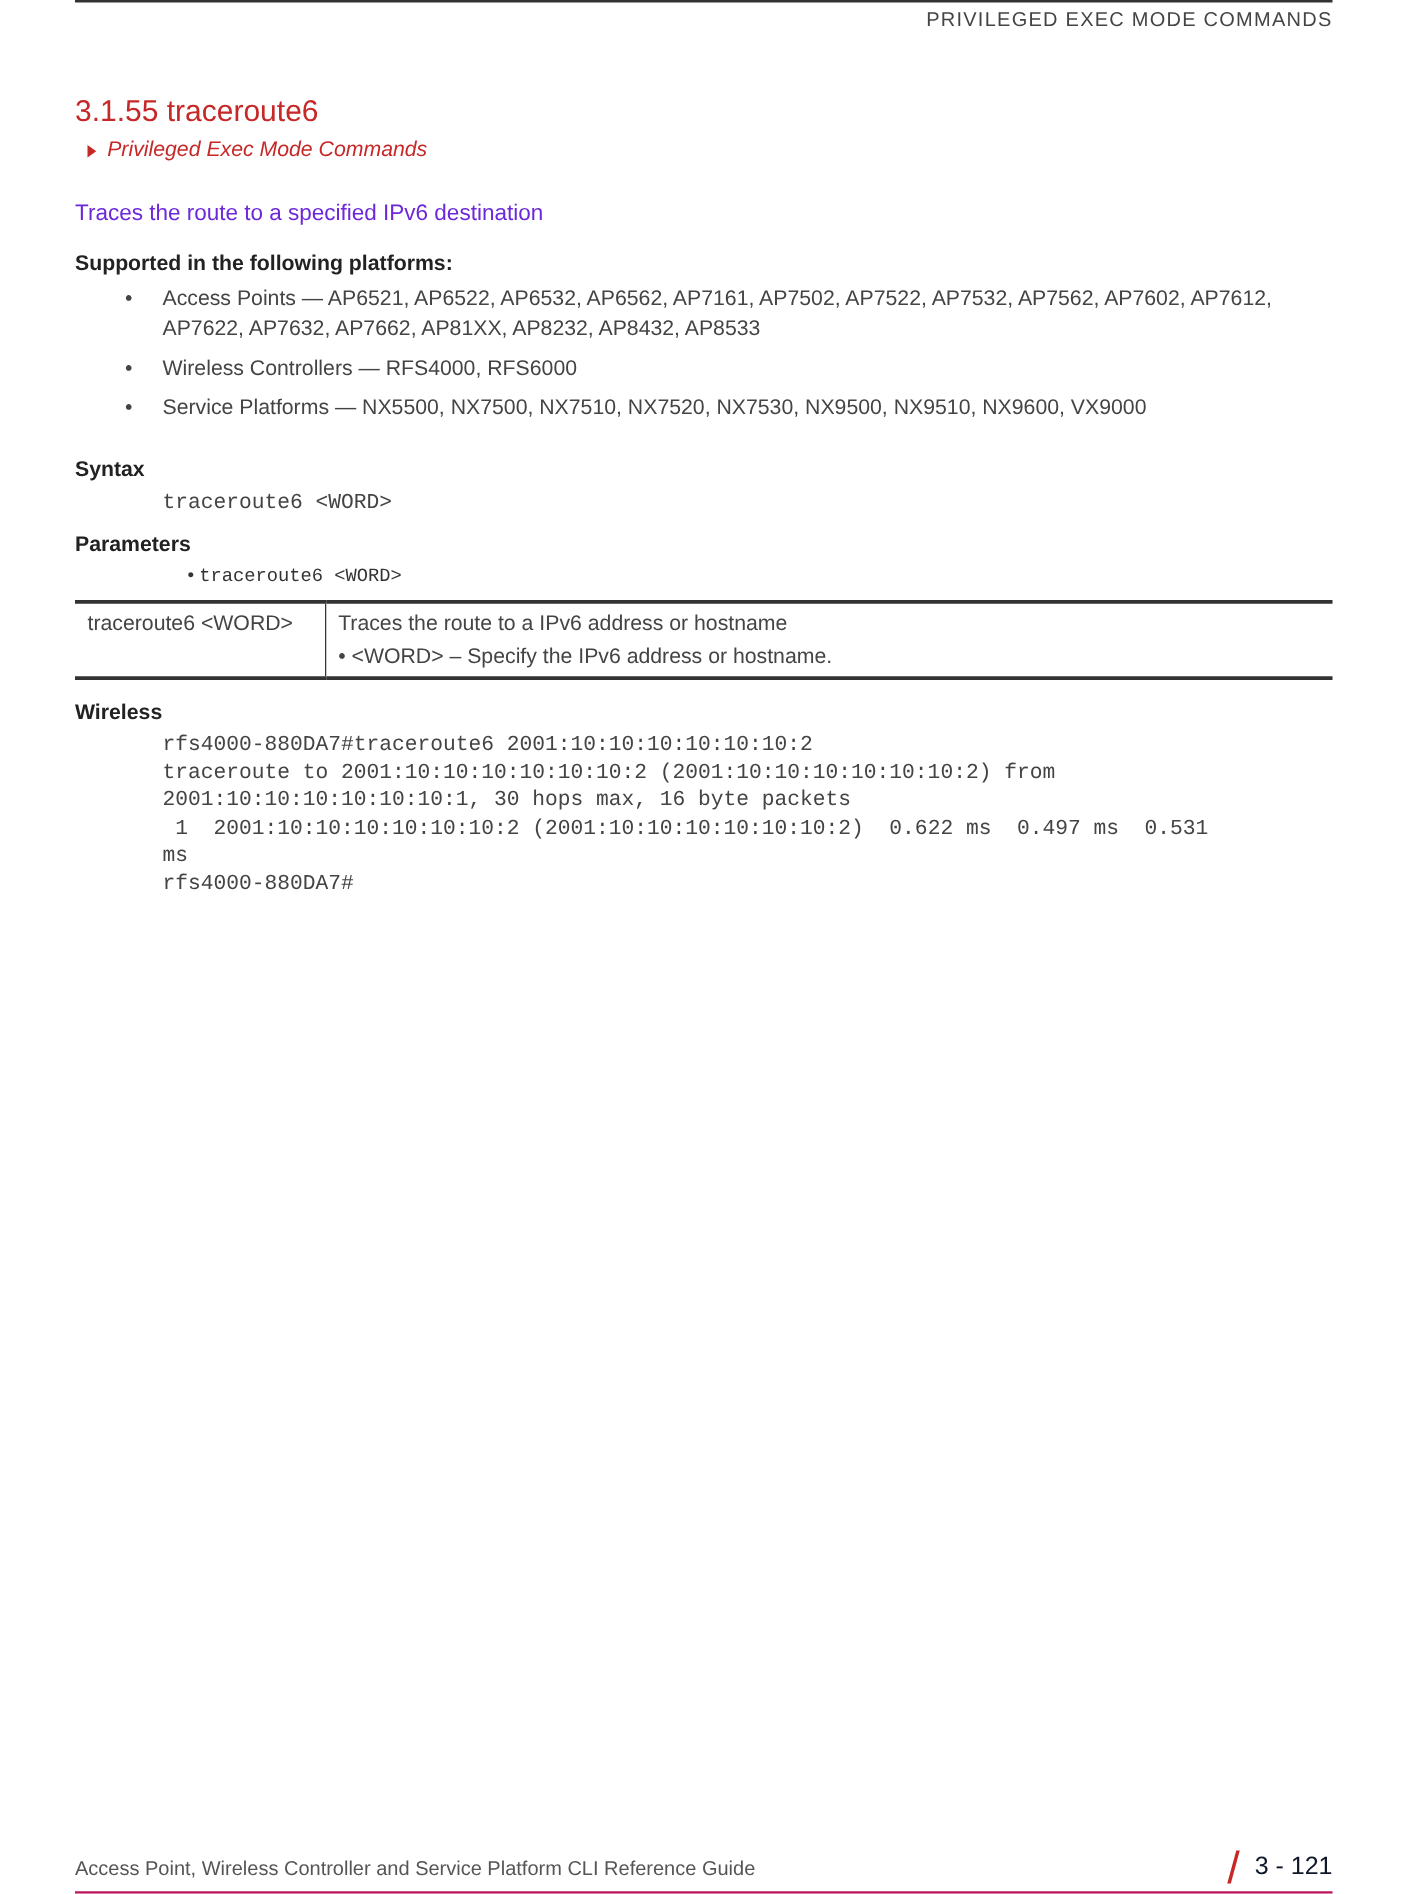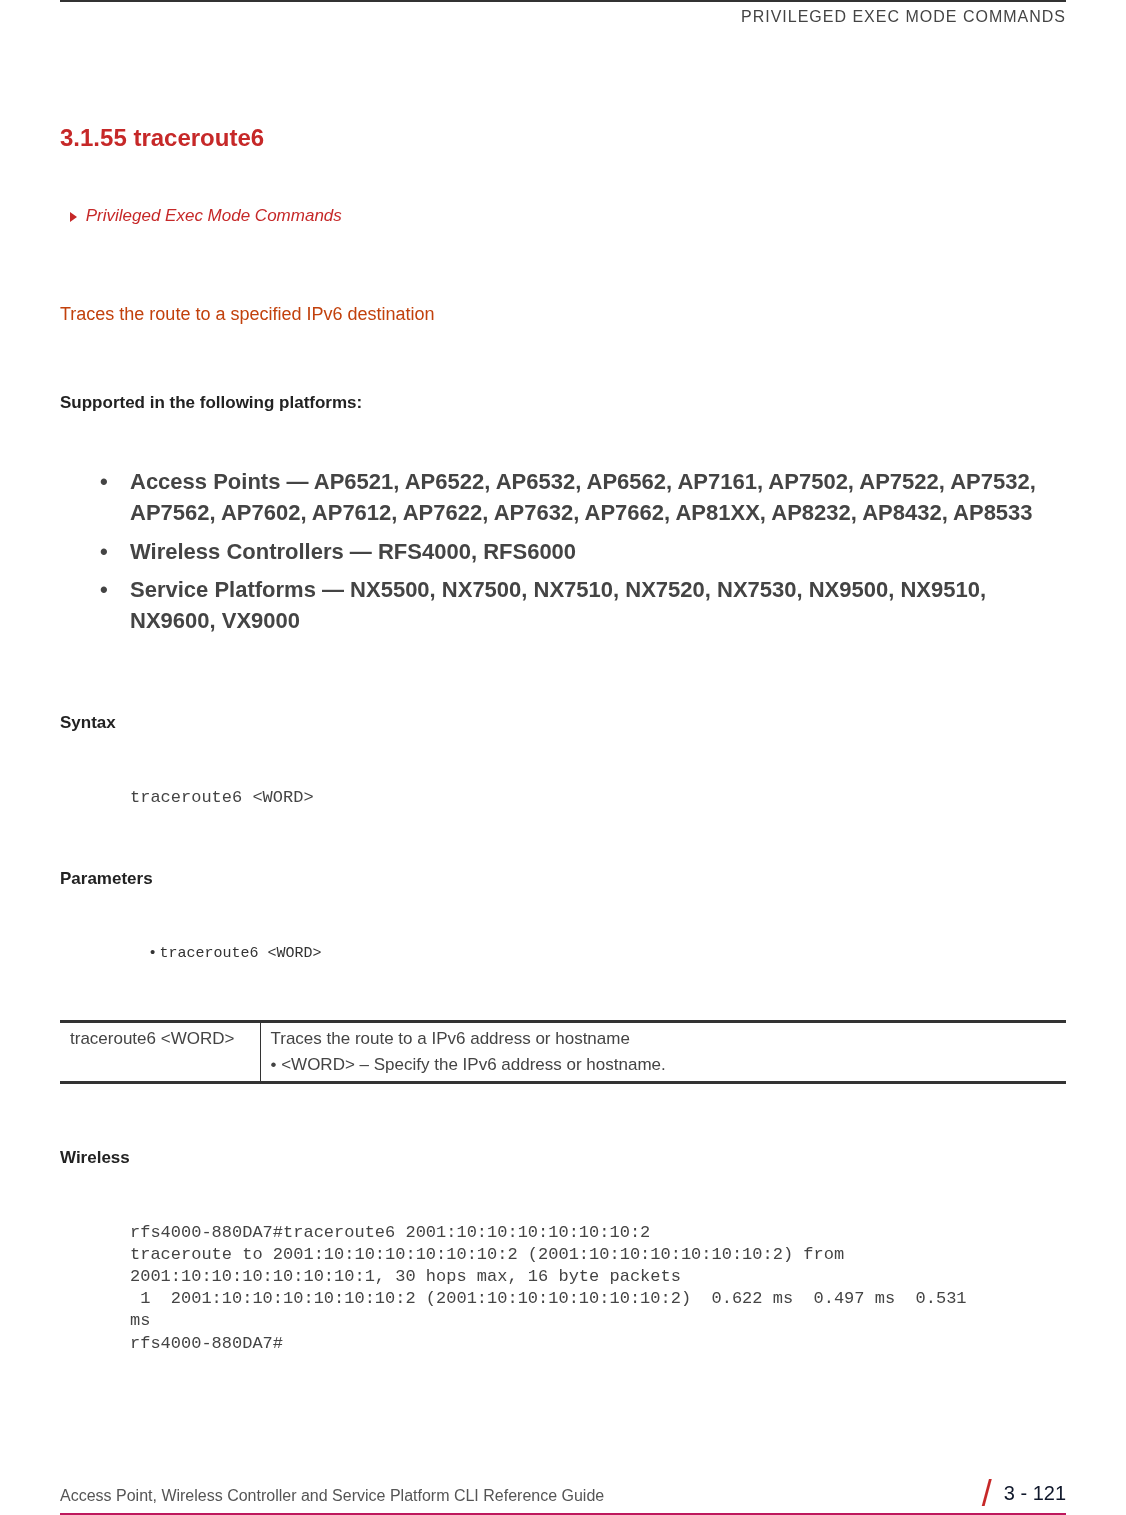--- a/index.html
+++ b/index.html
@@ -1,19 +1,18 @@
 <!DOCTYPE html>
 <html><head>
   <meta charset="utf-8">
   <style>
     * {
       margin: 0;
       padding: 0;
       box-sizing: border-box;
-      gap: 48px;
     }
     body {
       font-family: Arial, Helvetica, sans-serif;
       background: #fff;
       color: #333;
       width: 1126px;
       height: 1515px;
       position: relative;
     }
     .page {
@@ -27,21 +26,21 @@
       padding-top: 6px;
       text-align: right;
       font-size: 16px;
       letter-spacing: 1px;
       color: #444;
       margin-bottom: 50px;
     }
     .section-title {
       color: #c62828;
       font-size: 24px;
-      font-weight: bold;
+      font-weight: normal;
       margin-bottom: 6px;
     }
     .breadcrumb {
       color: #c62828;
       font-style: italic;
       font-size: 17px;
       margin-bottom: 30px;
       margin-left: 10px;
     }
     .breadcrumb-arrow {
@@ -49,41 +48,40 @@
       width: 0;
       height: 0;
       border-top: 5px solid transparent;
       border-bottom: 5px solid transparent;
       border-left: 7px solid #c62828;
       margin-right: 4px;
       vertical-align: middle;
     }
     .description {
       font-size: 18px;
-      color: #c2410c;
+      color: #6d28d9;
       margin-bottom: 20px;
     }
     .subheading {
       font-weight: bold;
       font-size: 17px;
       color: #222;
       margin-bottom: 6px;
     }
     .bullet-list {
       list-style: none;
       margin-bottom: 20px;
     }
     .bullet-list li {
       position: relative;
       padding-left: 70px;
-      font-size: 22px;
+      font-size: 17px;
       color: #444;
       margin-bottom: 8px;
       line-height: 1.4;
-      font-weight: bold;
     }
     .bullet-list li::before {
       content: "•";
       position: absolute;
       left: 40px;
       color: #444;
     }
     .code-block {
       font-family: "Courier New", monospace;
       font-size: 17px;

